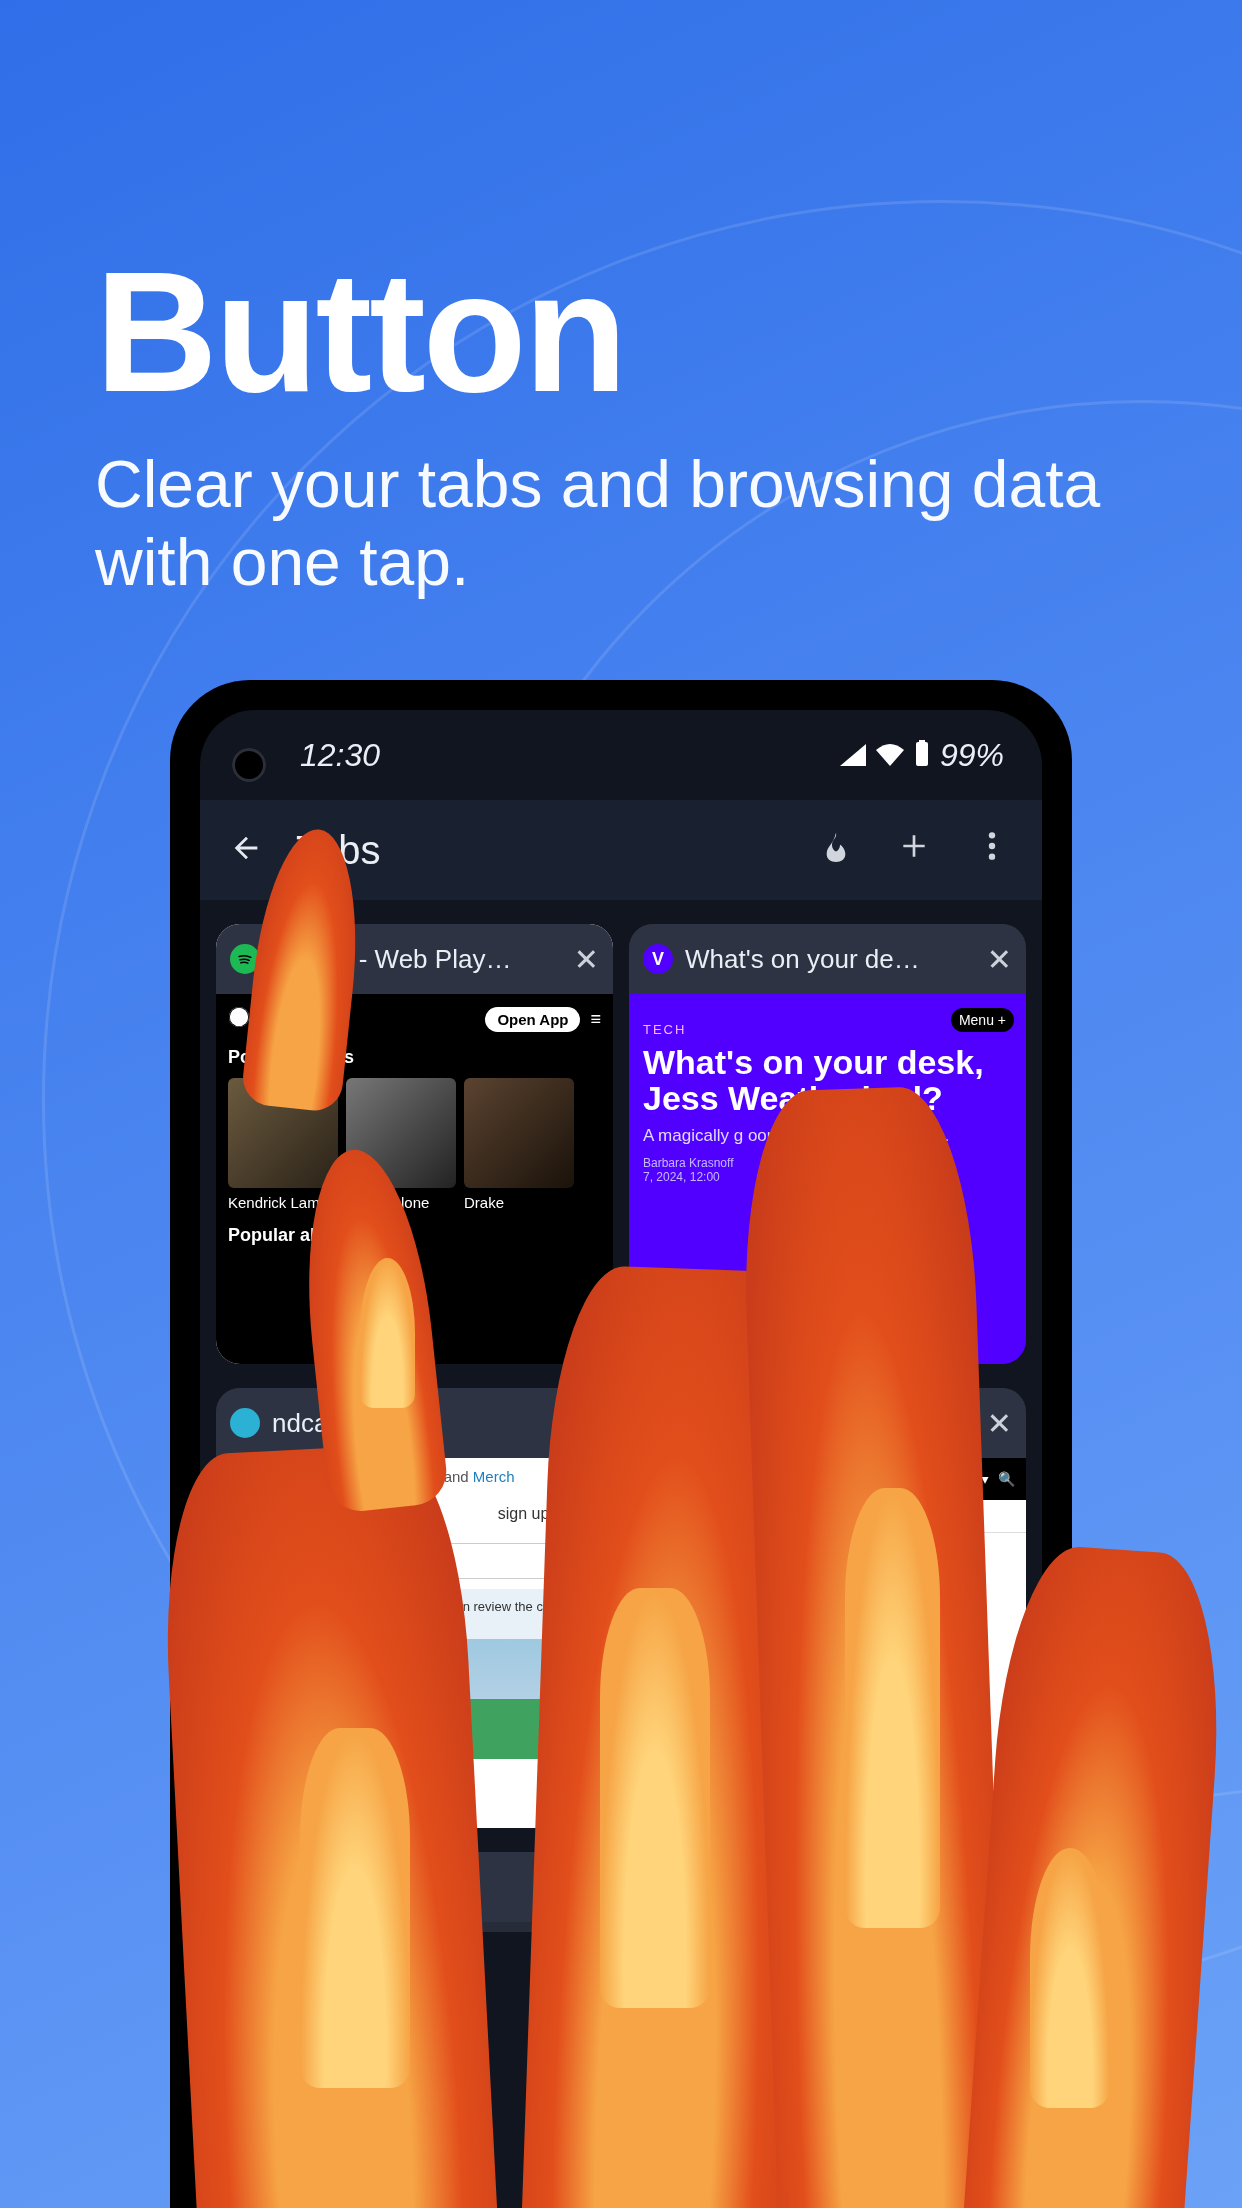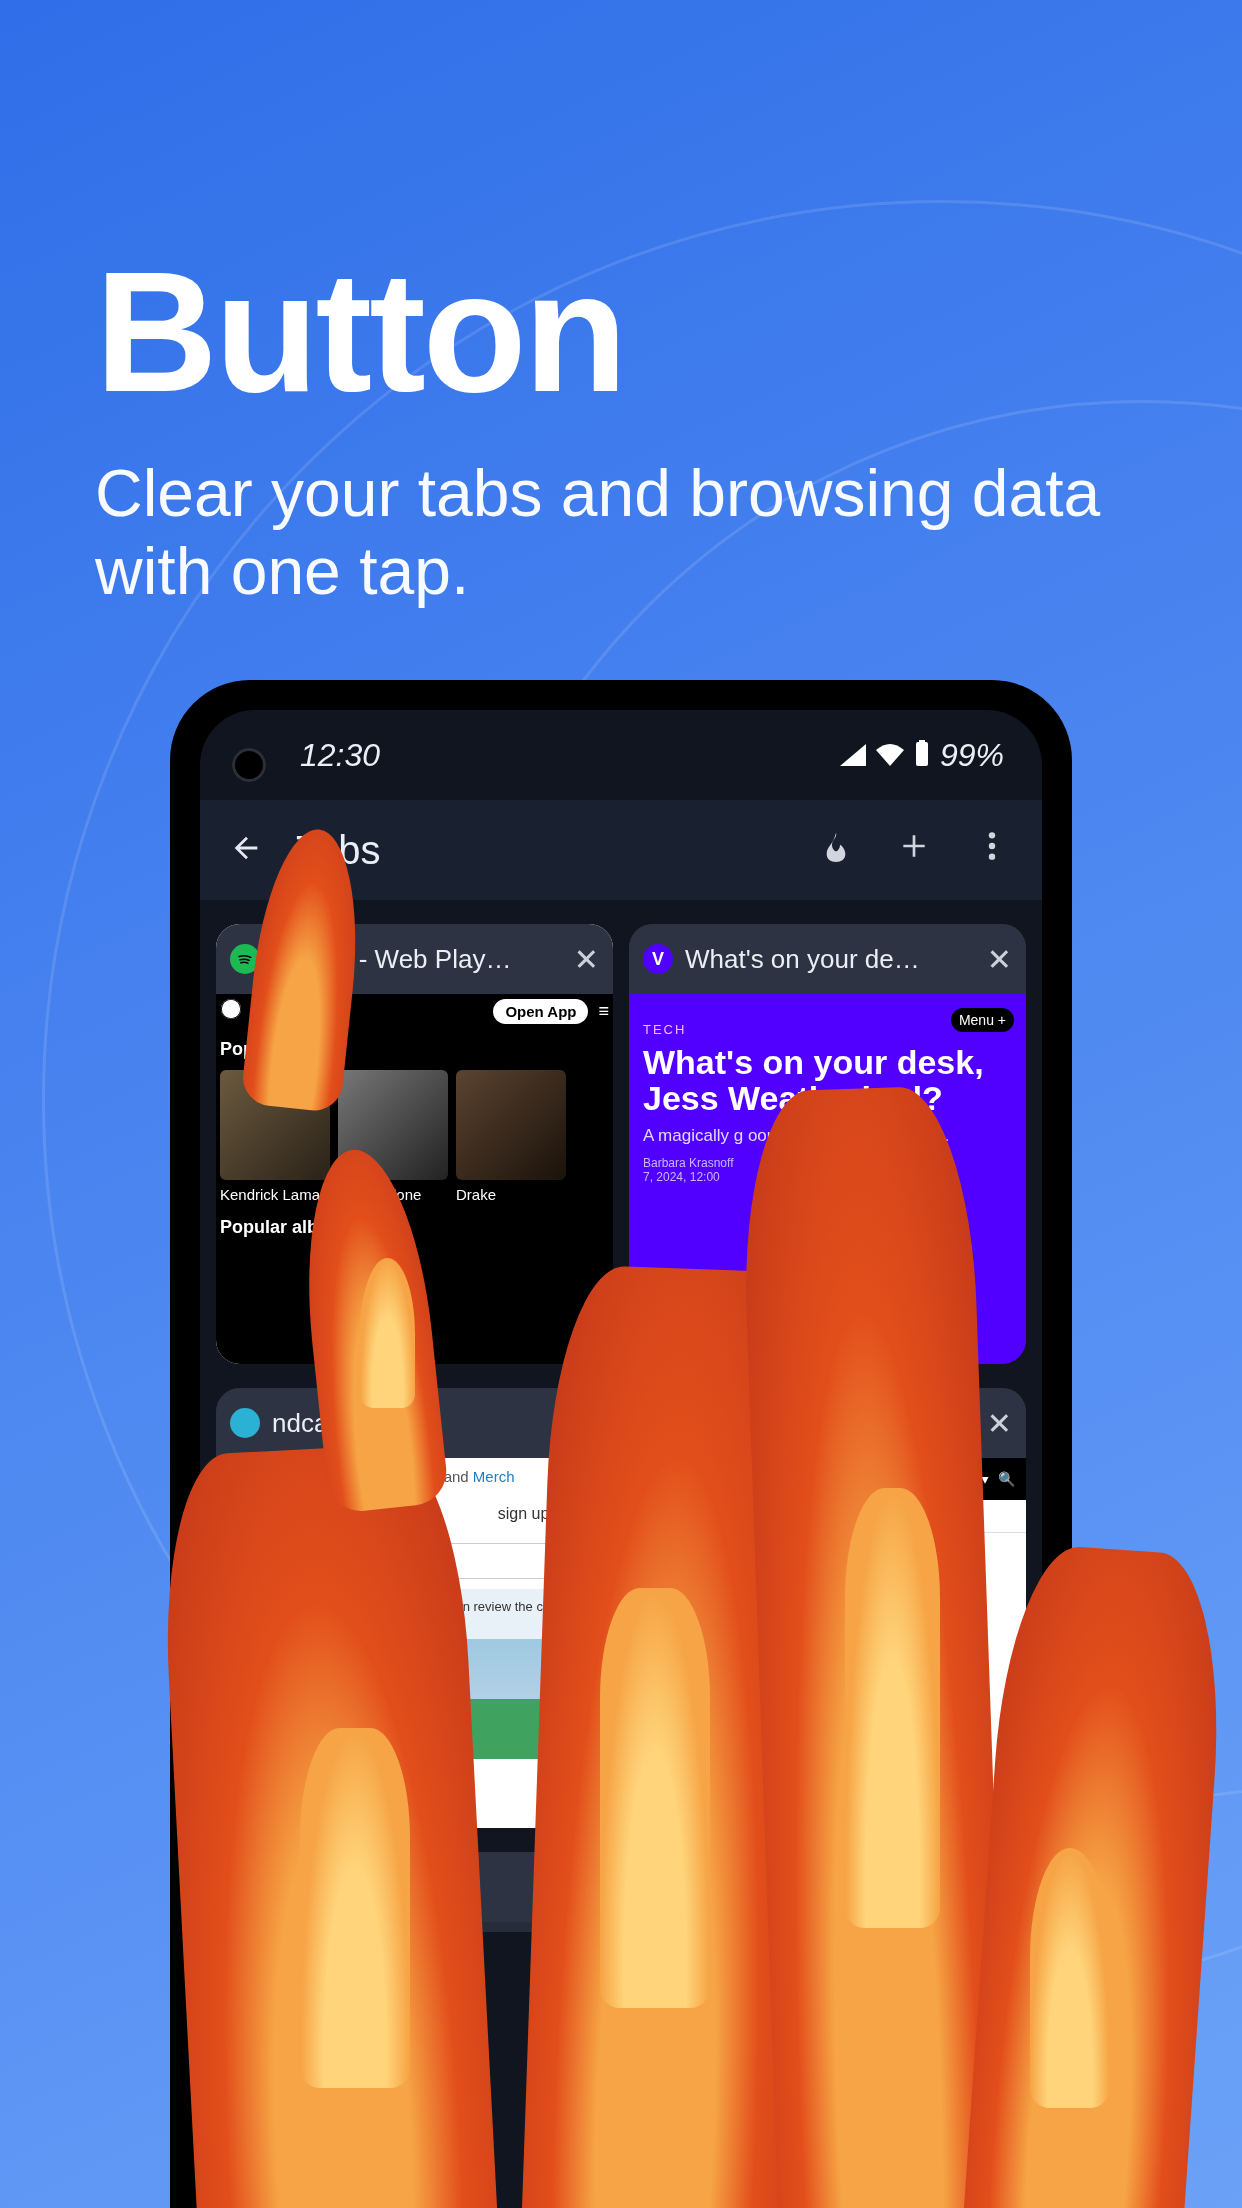--- a/index.html
+++ b/index.html
@@ -31,21 +31,21 @@
   right: 95px;
   color: #fff;
 }
 .promo h1 {
   font-size: 170px;
   font-weight: 800;
   line-height: 0.95;
   letter-spacing: -3px;
 }
 .promo p {
-  margin-top: 42px;
+  margin-top: 33px;
   font-size: 66px;
   font-weight: 400;
   line-height: 1.18;
   color: rgba(255,255,255,.96);
 }
 
 
 .phone {
   position: absolute;
   left: 170px;
@@ -139,21 +139,21 @@
   font-size: 26px;
   white-space: nowrap;
   overflow: hidden;
   text-overflow: ellipsis;
 }
 .tabhead .close { font-size: 30px; opacity: .85; }
 
 .tabbody { flex: 1; background: #fff; color: #000; overflow: hidden; position: relative; }
 
 
-.spotify { background: #000; color: #fff; padding: 4px; font-size: 18px; }
+.spotify { background: #000; color: #fff; padding: 12px; font-size: 18px; }
 .sp-top { display:flex; align-items:center; justify-content:space-between; }
 .sp-top .openapp { background:#fff; color:#000; border-radius:20px; padding:4px 12px; font-size:15px; font-weight:600; }
 .sp-label { margin: 14px 0 10px; font-weight: 600; }
 .sp-artists { display:flex; gap:8px; }
 .sp-art { width: 110px; }
 .sp-art .pic { width:110px; height:110px; background:#3a3a3a; border-radius:6px; }
 .sp-art .nm { font-size:15px; margin-top:6px; }
 
 
 .verge { background:#5100ff; color:#fff; padding: 20px 14px; }

